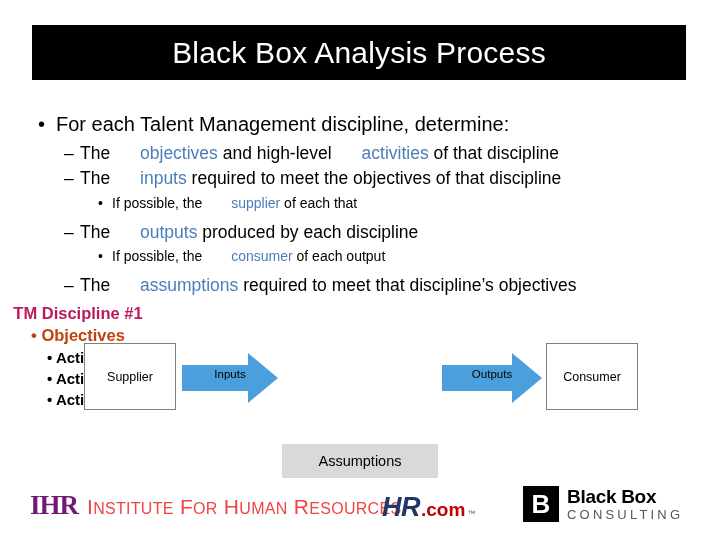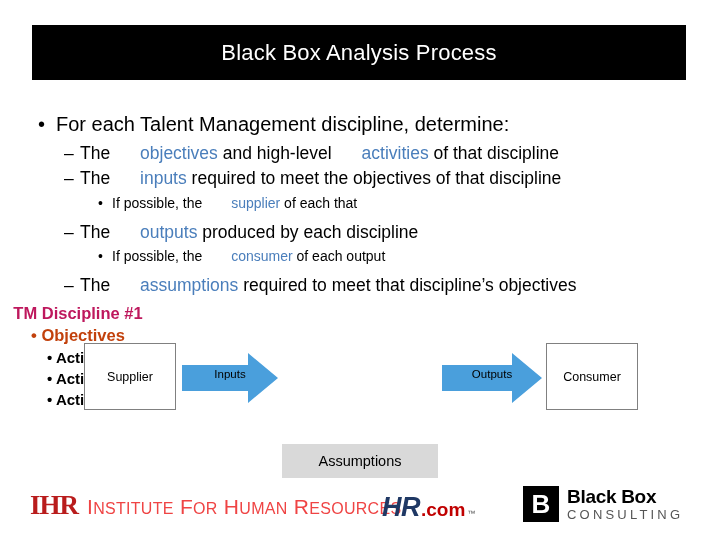--- a/index.html
+++ b/index.html
@@ -28,21 +28,21 @@
     top: 25px;
     width: 654px;
     height: 55px;
     background: #000000;
     display: flex;
     align-items: center;
     justify-content: center;
   }
   .title-text {
     color: #ffffff;
-    font-size: 22px;
+    font-size: 30px;
     font-weight: normal;
     letter-spacing: 0.2px;
     line-height: 1;
   }
 
   
   .body {
     position: absolute;
     left: 26px;
     top: 112px;
@@ -201,21 +201,21 @@
     position: absolute;
     left: 30px;
     top: 8px;
     display: flex;
     align-items: baseline;
   }
   .ihr-mark {
     font-family: "Liberation Serif", serif;
     font-size: 27px;
     font-weight: bold;
-    color: #b91c1c;
+    color: #701a75;
     letter-spacing: -1px;
   }
   .ihr-text {
     font-family: Liberation Sans, sans-serif;
     font-size: 21px;
     color: #ef4444;
     margin-left: 9px;
     letter-spacing: 0.3px;
   }
   .ihr-text .sm {

